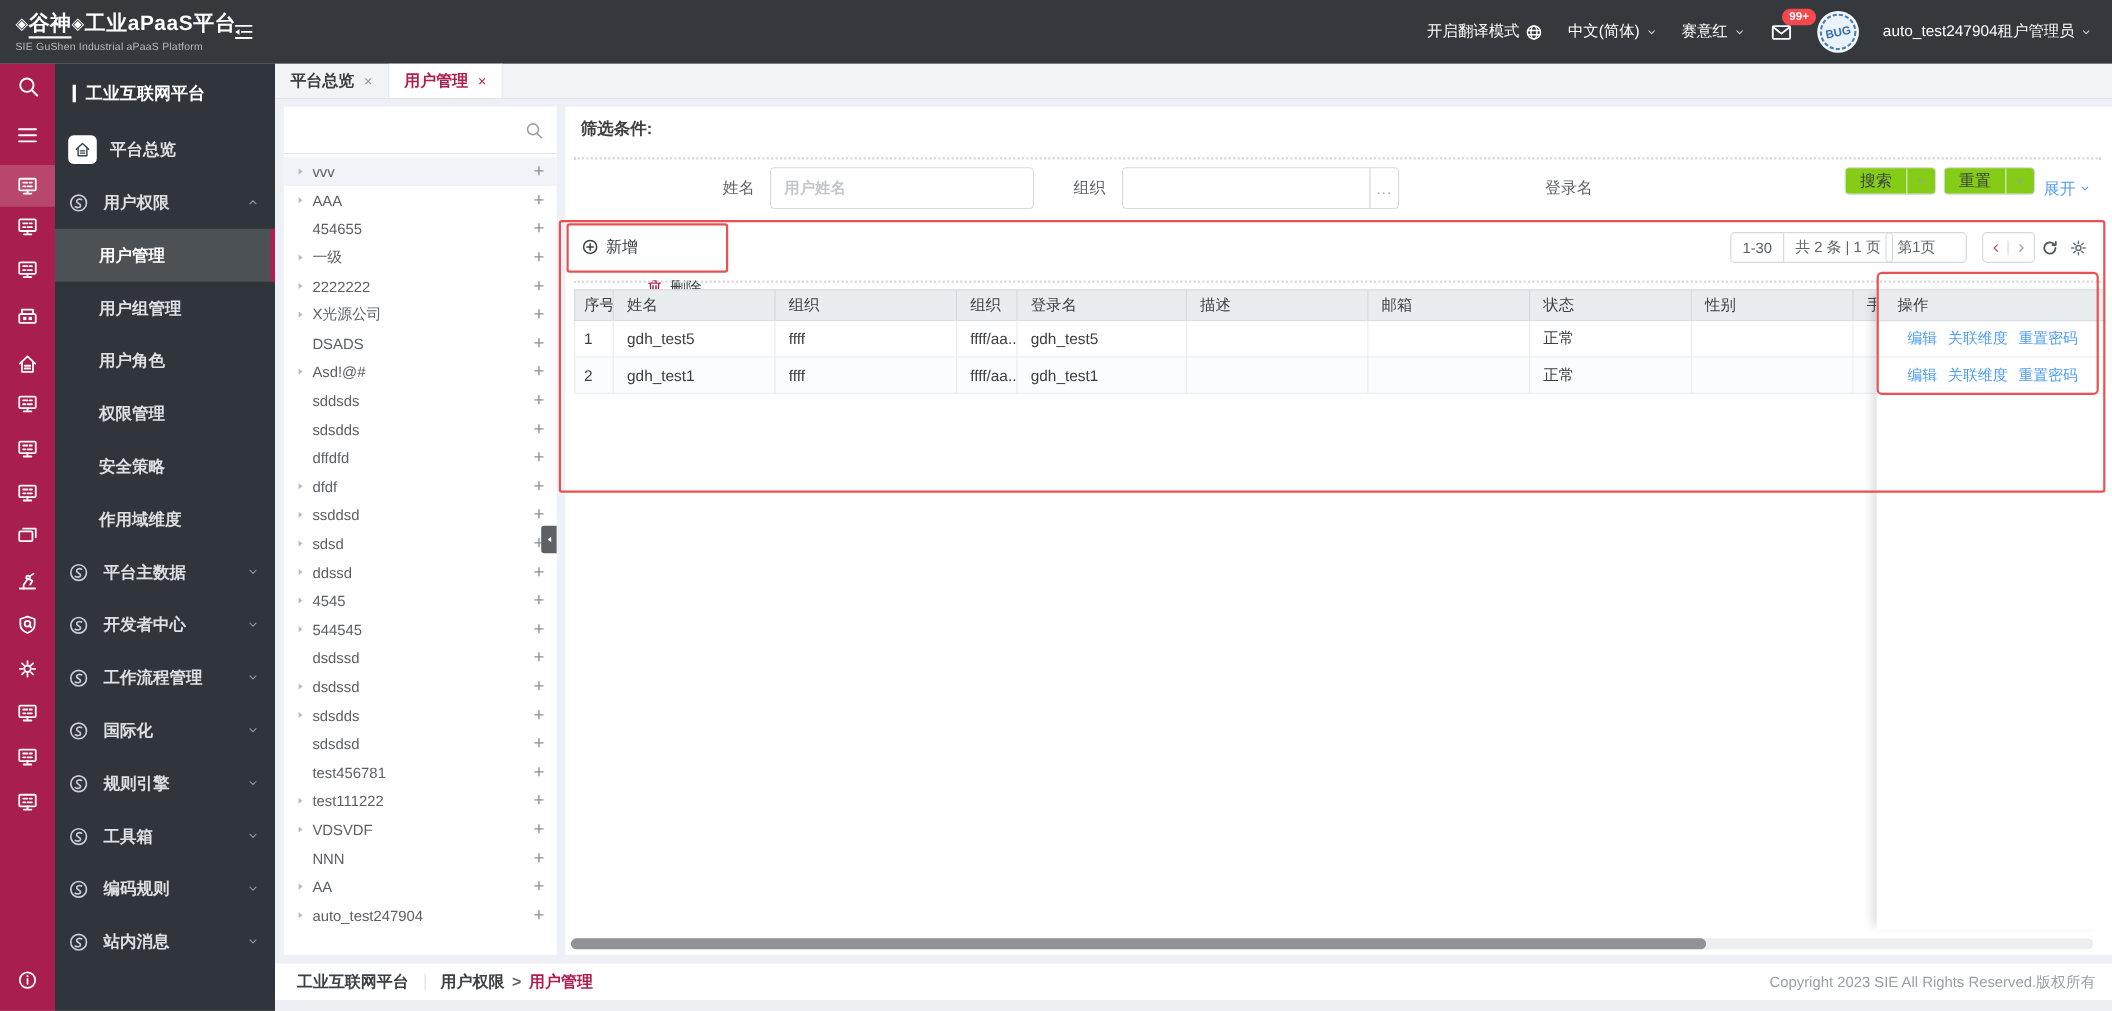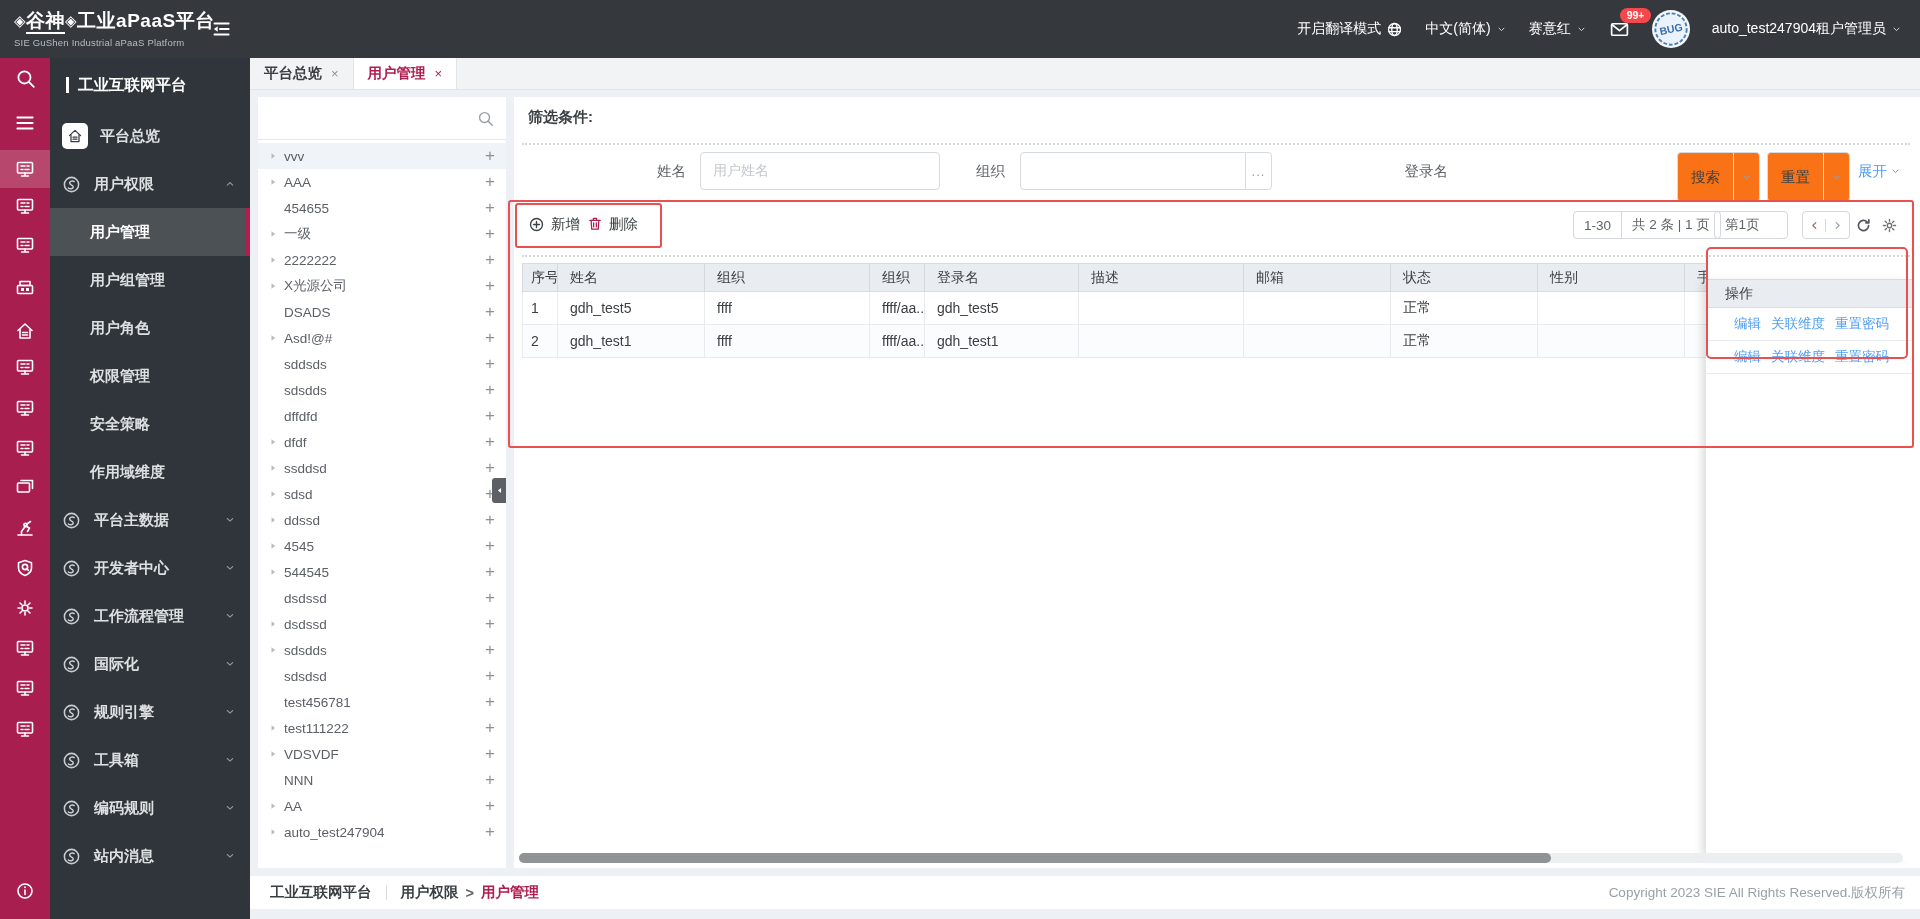--- a/index.html
+++ b/index.html
@@ -63,33 +63,33 @@
             display:flex;align-items:center;justify-content:center;border-radius:3px 0 0 3px;}
 
   
   #main{position:absolute;left:514px;top:97px;width:1406px;height:771px;background:#fff;}
   #f-title{position:absolute;left:14px;top:11px;font-size:15px;font-weight:bold;color:#3c4043;}
   .dotline{position:absolute;left:8px;right:10px;border-top:2px dotted #d5d8db;}
   #dot1{top:46px;} #dot2{top:158px;}
   .f-label{position:absolute;top:55px;height:38px;line-height:38px;font-size:14.5px;color:#5f6368;text-align:right;white-space:nowrap;}
   #fl-name{left:86px;width:86px;} #fl-org{left:406px;width:85px;} #fl-login{left:846px;width:88px;}
   .f-input{position:absolute;top:55px;height:38px;border:1px solid #d7dade;border-radius:4px;background:#fff;
-           display:flex;align-items:center;padding-left:12px;font-size:14px;color:#c3c7cd;}
+           display:flex;align-items:center;padding-left:12px;font-size:14px;color:#c3c7cd;font-weight:bold;}
   #fi-name{left:186px;width:240px;} #fi-org{left:506px;width:226px;border-radius:4px 0 0 4px;}
   #fi-org-addon{position:absolute;left:731px;top:55px;width:27px;height:38px;border:1px solid #d7dade;border-radius:0 4px 4px 0;
            display:flex;align-items:center;justify-content:center;color:#9aa0a6;font-size:13px;letter-spacing:1px;background:#fff;}
   #fi-login{left:948px;width:196px;}
-  .split-btn{position:absolute;top:55px;height:50px;border:1px solid #d7dade;border-radius:4px;background:#f97316;display:flex;align-items:center;}
+  .split-btn{position:absolute;top:55px;height:25px;border:1px solid #d7dade;border-radius:4px;background:#84cc16;display:flex;align-items:center;}
   #btn-search{left:1163px;} #btn-reset{left:1253px;}
   .split-main{padding:0 13px;font-size:14.5px;color:#3c4043;}
   .split-chev{width:26px;align-self:stretch;display:flex;align-items:center;justify-content:center;border-left:1px solid #e4e6e9;color:#9aa0a6;}
   #lnk-expand{position:absolute;left:1344px;top:55px;height:38px;display:flex;align-items:center;gap:3px;color:#4f9df6;font-size:14.5px;}
 
   .tool-btn{position:absolute;top:109px;height:36px;display:flex;align-items:center;gap:6px;font-size:14.5px;color:#3c4043;}
-  #btn-add{left:14px;} #btn-del{left:73px;}
+  #btn-add{left:14px;} #btn-del{left:73px;margin-top:37px;}
   #btn-add .ic{color:#3c4043;} #btn-del .ic{color:#b01e50;}
 
   .pag{position:absolute;top:114px;height:28px;display:flex;align-items:center;font-size:13.5px;color:#5f6368;}
   #pag-pill{left:1059px;border:1px solid #d4d7db;border-radius:4px;}
   .pp-seg1{padding:0 10px;border-right:1px solid #d4d7db;height:100%;display:flex;align-items:center;}
   .pp-seg2{padding:0 10px;white-space:nowrap;}
   #pag-page{left:1200px;width:74px;border:1px solid #d4d7db;border-radius:4px;padding-left:10px;}
   #pag-nav{left:1288px;border:1px solid #d4d7db;border-radius:4px;display:flex;height:28px;}
   .pn{width:23px;display:flex;align-items:center;justify-content:center;}
   .pn-prev{border-right:1px solid #d4d7db;color:#a85f6e;}
@@ -99,21 +99,21 @@
   #tbl{position:absolute;left:8px;top:166px;width:1184px;}
   .th{display:flex;height:29px;background:#e9edf2;border-top:1px solid #d8dce1;border-bottom:1px solid #d8dce1;border-left:1px solid #d5d9de;}
   .th .c{flex:none;display:flex;align-items:center;padding-left:12px;font-size:14px;color:#3c4043;
          border-right:1px solid #d5d9de;white-space:nowrap;overflow:hidden;}
   .tr{display:flex;height:33px;background:#fff;border-left:1px solid #e8ebee;}
   .tr.alt{background:#fbfcfd;}
   .tr .c{flex:none;display:flex;align-items:center;padding-left:12px;font-size:14px;color:#3c4043;
          border-right:1px solid #e8ebee;border-bottom:1px solid #e8ebee;white-space:nowrap;overflow:hidden;}
   .c.first{padding-left:8px;}
 
-  #ops{position:absolute;left:1192px;top:182px;width:208px;height:582px;background:#fff;
+  #ops{position:absolute;left:1192px;top:166px;width:208px;height:582px;background:#fff;
        box-shadow:-7px 0 8px -3px rgba(60,64,67,.18);}
   .ops-h{height:29px;background:#e9edf2;border-top:1px solid #d8dce1;border-bottom:1px solid #d8dce1;
          display:flex;align-items:center;padding-left:19px;font-size:14px;color:#3c4043;}
   .ops-r{height:33px;display:flex;align-items:center;gap:10px;padding-left:28px;border-bottom:1px solid #e8ebee;}
   .ops-r a{color:#4f9df6;font-size:13.5px;text-decoration:none;white-space:nowrap;}
 
   #hscroll{position:absolute;left:5px;top:756px;width:1384px;height:10px;background:#eceef0;border-radius:5px;}
   #hthumb{position:absolute;left:0;top:0;width:1032px;height:10px;background:#909296;border-radius:5px;}
 
   

